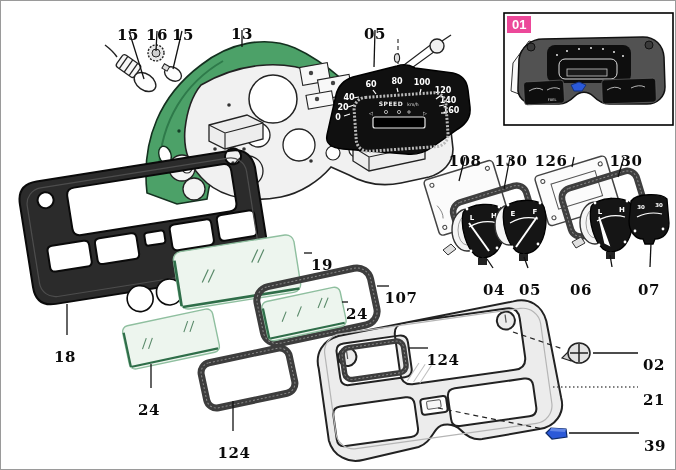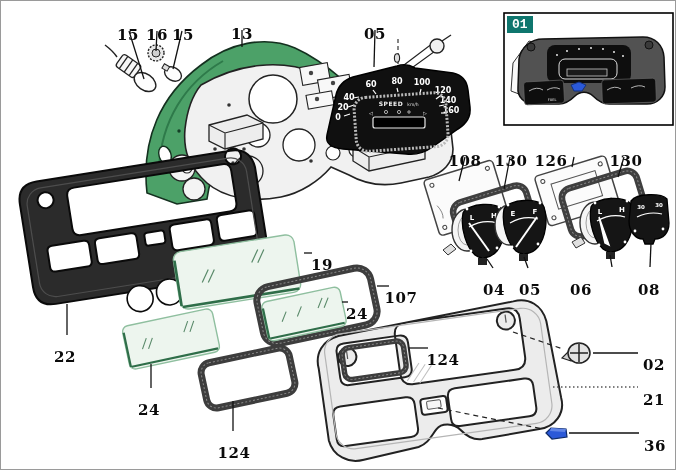--- a/index.html
+++ b/index.html
@@ -3,23 +3,23 @@
 <meta charset="utf-8">
 <style>
   html,body{margin:0;padding:0;background:#fff;}
   .canvas{position:relative;width:676px;height:470px;background:#ffffff;
     border:1px solid #9a9a9a;box-sizing:border-box;overflow:hidden;
     font-family:"DejaVu Serif", serif;}
   svg.art{position:absolute;left:0;top:0;width:674px;height:468px;}
   .plabel{position:absolute;transform:translate(-50%,-50%);
     font-weight:bold;font-size:15px;color:#0b0b0b;white-space:nowrap;
     font-family:"DejaVu Serif", serif;letter-spacing:.5px;margin-top:12px;}
-  .inset-tag{position:absolute;background:#0f766e;color:#fff;font-weight:bold;
+  .inset-tag{position:absolute;background:#ec4899;color:#fff;font-weight:bold;
     font-size:13px;line-height:17px;padding:0 5px;
-    font-family:Liberation Mono, monospace;}
+    font-family:Liberation Sans, sans-serif;}
   .speedo-num{font-family:"DejaVu Sans", sans-serif;font-weight:bold;
     font-size:8px;fill:#fff;}
   .speedo-cap{font-family:"DejaVu Sans", sans-serif;font-weight:bold;
     font-size:6px;fill:#f2f2f2;letter-spacing:.5px;}
   .speedo-unit{font-family:"DejaVu Sans", sans-serif;font-size:4.5px;fill:#ddd;}
   .speedo-glyph{font-family:"DejaVu Sans", sans-serif;font-size:5px;fill:#eee;}
   .gauge-letter{font-family:"DejaVu Sans", sans-serif;font-weight:bold;
     font-size:7px;fill:#fff;}
   .gauge-num{font-family:"DejaVu Sans", sans-serif;font-weight:bold;
     font-size:5.5px;fill:#fff;}
@@ -399,26 +399,26 @@
 <div class="plabel" style="left:182px;top:22px">15</div>
 <div class="plabel" style="left:241px;top:21px">13</div>
 <div class="plabel" style="left:374px;top:21px">05</div>
 <div class="plabel" style="left:464px;top:148px">108</div>
 <div class="plabel" style="left:510px;top:148px">130</div>
 <div class="plabel" style="left:550px;top:148px">126</div>
 <div class="plabel" style="left:625px;top:148px">130</div>
 <div class="plabel" style="left:493px;top:277px">04</div>
 <div class="plabel" style="left:529px;top:277px">05</div>
 <div class="plabel" style="left:580px;top:277px">06</div>
-<div class="plabel" style="left:648px;top:277px">08</div>
+<div class="plabel" style="left:648px;top:277px">07</div>
 <div class="plabel" style="left:321px;top:252px">19</div>
 <div class="plabel" style="left:400px;top:285px">107</div>
 <div class="plabel" style="left:356px;top:301px">24</div>
-<div class="plabel" style="left:64px;top:344px">22</div>
+<div class="plabel" style="left:64px;top:344px">18</div>
 <div class="plabel" style="left:148px;top:397px">24</div>
 <div class="plabel" style="left:233px;top:440px">124</div>
 <div class="plabel" style="left:442px;top:347px">124</div>
 <div class="plabel" style="left:653px;top:352px">02</div>
 <div class="plabel" style="left:653px;top:387px">21</div>
-<div class="plabel" style="left:654px;top:433px">36</div>
+<div class="plabel" style="left:654px;top:433px">39</div>
 <div class="inset-tag" style="left:506px;top:15px">01</div>
 
 </div>
 
 </body></html>

